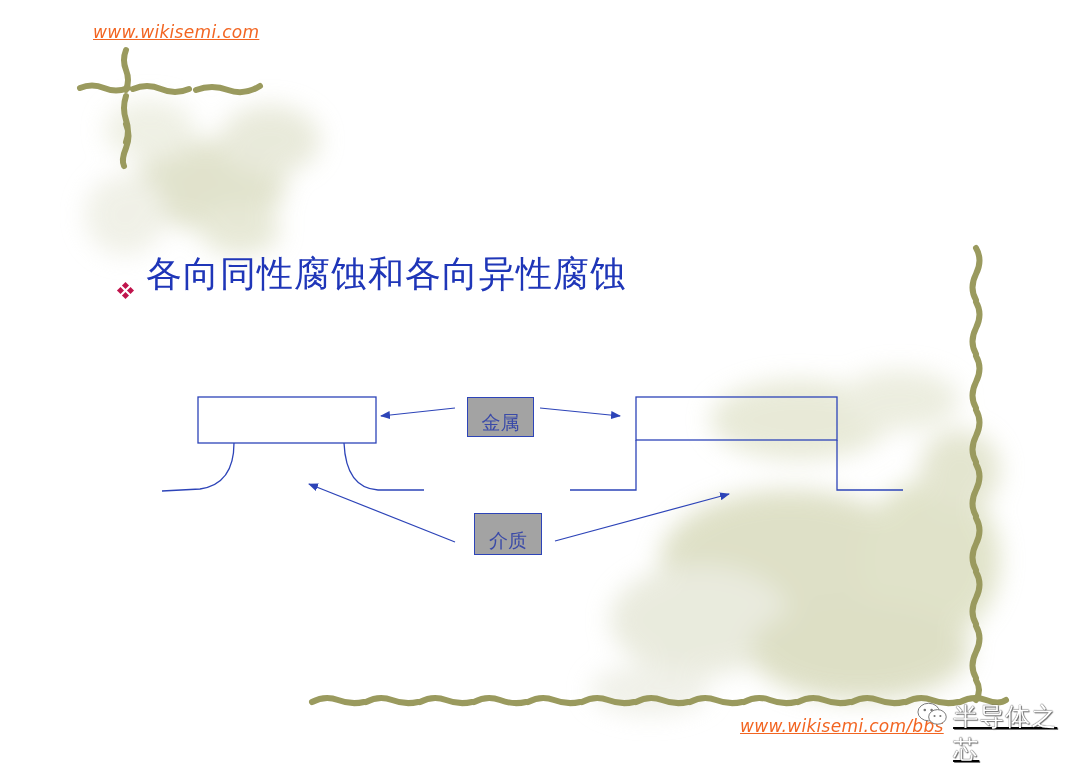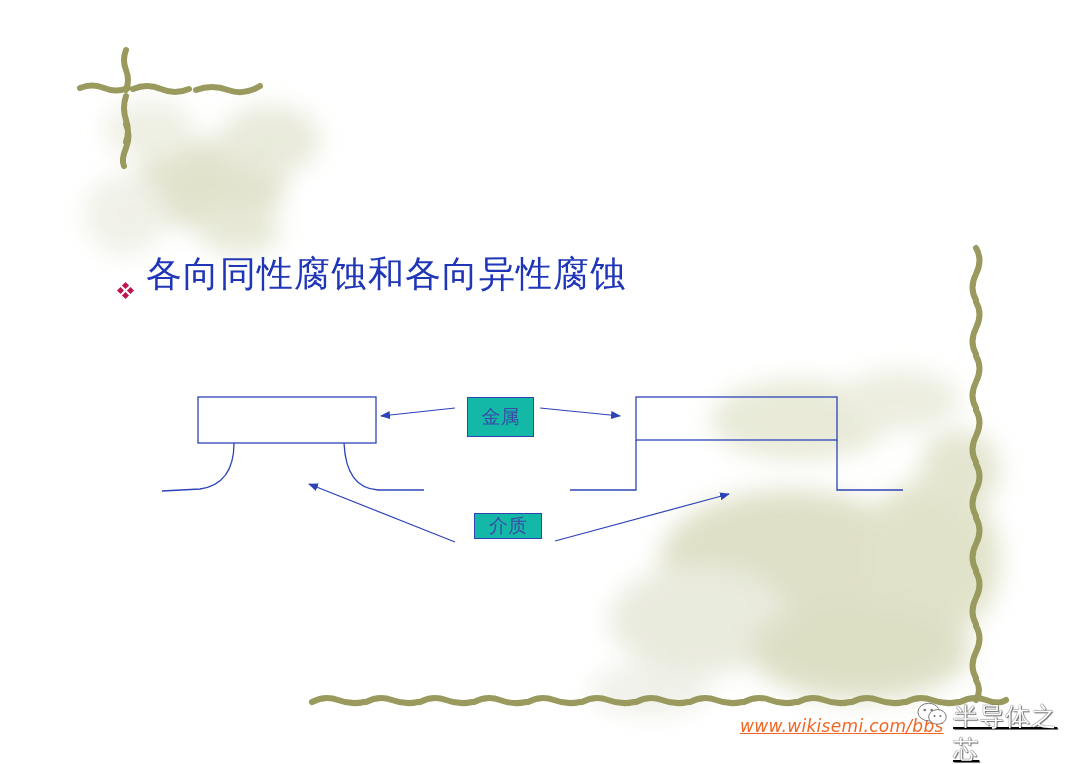--- a/index.html
+++ b/index.html
@@ -34,23 +34,23 @@
     }
     .bullet i {
       position: absolute; width: 5px; height: 5px; background: #c0144c;
       transform: rotate(45deg);
     }
     .title-text {
       font-family: "DejaVu Serif", serif;
       font-size: 36px; color: #1f36b8; letter-spacing: 1px;
     }
     .label-box {
-      position: absolute; border: 1.3px solid #2d44b8; background: #14b8a6;
+      position: absolute; border: 1.3px solid #2d44b8; background: #a3a3a3;
       font-family: "DejaVu Serif", serif; font-size: 19px; color: #3a4aa8;
-      display: flex; align-items: center; justify-content: center;
+      display: flex; align-items: flex-end; justify-content: center;
       box-sizing: border-box;
     }
     .watermark {
       position: absolute; left: 916px; top: 700px;
       display: flex; align-items: flex-start; text-decoration: underline;
     }
     .wm-icon { width: 34px; height: 28px; position: relative; }
     .wm-text {
       font-family: "DejaVu Sans", sans-serif; font-size: 25px;
       color: #ffffff; margin-left: 4px;
@@ -98,20 +98,21 @@
       <path d="M80,88 q12,-5 24,0 t24,0 M133,89 q14,-6 28,0 t28,0 M196,90 q16,-6 32,0 t32,-4"></path>
 
       <path d="M126,50 q-4,10 0,20 t0,20 M126,96 q-4,12 0,24 t0,22 M126,124 q5,12 0,24 t-2,18"></path>
 
       <path d="M976,248 q7,12 0,26 t0,26 M976,302 q7,12 0,26 t0,26 M976,356 q7,12 0,26 t0,26 M976,410 q7,12 0,26 t0,26 M976,464 q7,12 0,26 t0,26 M976,518 q7,12 0,26 t0,26 M976,572 q7,12 0,26 t0,26 M976,626 q7,12 0,26 t0,26 M976,680 q6,10 0,20"></path>
 
       <path d="M312,702 q13,-7 26,-2 t26,2 M366,702 q13,-7 26,-2 t26,2 M420,702 q13,-7 26,-2 t26,2 M474,702 q13,-7 26,-2 t26,2 M528,702 q13,-7 26,-2 t26,2 M582,702 q13,-7 26,-2 t26,2 M636,702 q13,-7 26,-2 t26,2 M690,702 q13,-7 26,-2 t26,2 M744,702 q13,-7 26,-2 t26,2 M798,702 q13,-7 26,-2 t26,2 M852,702 q13,-7 26,-2 t26,2 M906,702 q13,-7 26,-2 t26,2 M960,702 q13,-7 26,-2 t20,0"></path>
     </g>
   </svg>
 
+  <div class="url-top">www.wikisemi.com</div>
 
   <div class="title-row">
     <span class="bullet">
       <i style="left:5px;top:0px;"></i>
       <i style="left:0px;top:5px;"></i>
       <i style="left:10px;top:5px;"></i>
       <i style="left:5px;top:10px;"></i>
     </span>
     <span class="title-text">各向同性腐蚀和各向异性腐蚀</span>
   </div>
@@ -138,21 +139,21 @@
       <line x1="455" y1="408" x2="381" y2="416" marker-end="url(#arrowhead)"></line>
       <line x1="540" y1="408" x2="620" y2="416" marker-end="url(#arrowhead)"></line>
       <line x1="455" y1="542" x2="309" y2="484" marker-end="url(#arrowhead)"></line>
       <line x1="555" y1="541" x2="729" y2="494" marker-end="url(#arrowhead)"></line>
     </g>
   </svg>
 
   <div class="label-box" style="left:467px; top:397px; width:67px; height:40px;">
     <span>金属</span>
   </div>
-  <div class="label-box" style="left:474px; top:513px; width:68px; height:26px;">
+  <div class="label-box" style="left:474px; top:513px; width:68px; height:42px;">
     <span>介质</span>
   </div>
 
   <div class="url-bottom">www.wikisemi.com/bbs</div>
 
   <div class="watermark">
     <svg class="wm-icon" viewBox="0 0 34 28">
       <ellipse cx="13" cy="12" rx="11" ry="9" fill="#ffffff" stroke="#777" stroke-width="1"></ellipse>
       <ellipse cx="22" cy="17" rx="9" ry="7.5" fill="#ffffff" stroke="#777" stroke-width="1"></ellipse>
       <circle cx="9" cy="10" r="1.3" fill="#777"></circle>

